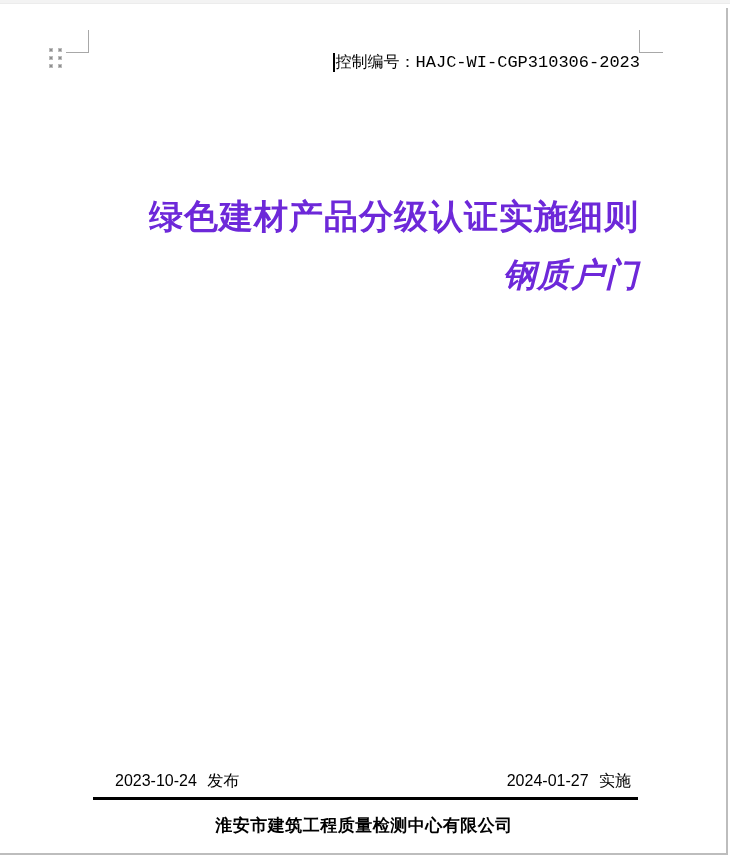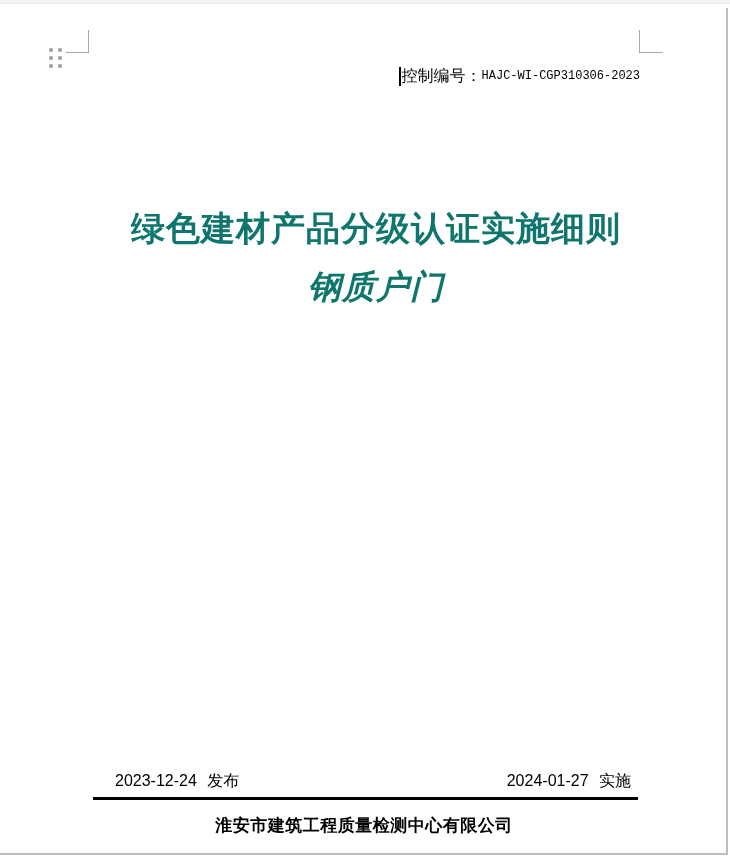--- a/index.html
+++ b/index.html
@@ -69,46 +69,45 @@
 
   
   .control-line {
     position: absolute;
     top: 51px;
     right: 90px;
     height: 22px;
     display: flex;
     align-items: center;
     white-space: nowrap;
-    margin-top: 14px;
   }
   .caret {
     width: 2px; height: 19px;
     background: #000000;
     margin-right: 1px;
   }
   .ctrl-label {
     font-family: "Liberation Serif", "DejaVu Serif", serif;
     font-size: 16px;
   }
   .ctrl-num {
     font-family: "Liberation Mono", "DejaVu Sans Mono", monospace;
-    font-size: 12px;
+    font-size: 17px;
     letter-spacing: 0px;
   }
 
   
   .title1, .title2 {
     position: absolute;
     left: 89px;
     width: 550px;
-    margin: 12px;
-    text-align: center;
+    margin: 0;
+    text-align: right;
     font-weight: bold;
-    color: #0f766e;
+    color: #6d28d9;
   }
   .title1 {
     top: 194px;
     font-size: 34px;
     letter-spacing: 1px;
   }
   .title2 {
     top: 253px;
     font-size: 33px;
     letter-spacing: 1px;
@@ -176,21 +175,21 @@
     <span class="caret"></span>
     <span class="ctrl-label">控制编号：</span>
     <span class="ctrl-num">HAJC-WI-CGP310306-2023</span>
   </div>
 
   <h1 class="title1">绿色建材产品分级认证实施细则</h1>
   <h2 class="title2">钢质户门</h2>
 
   <div class="date-row">
     <div class="date-item">
-      <span>2023-12-24</span>
+      <span>2023-10-24</span>
       <span class="lbl">发布</span>
     </div>
     <div class="date-item">
       <span>2024-01-27</span>
       <span class="lbl">实施</span>
     </div>
   </div>
 
   <div class="rule"></div>
 

